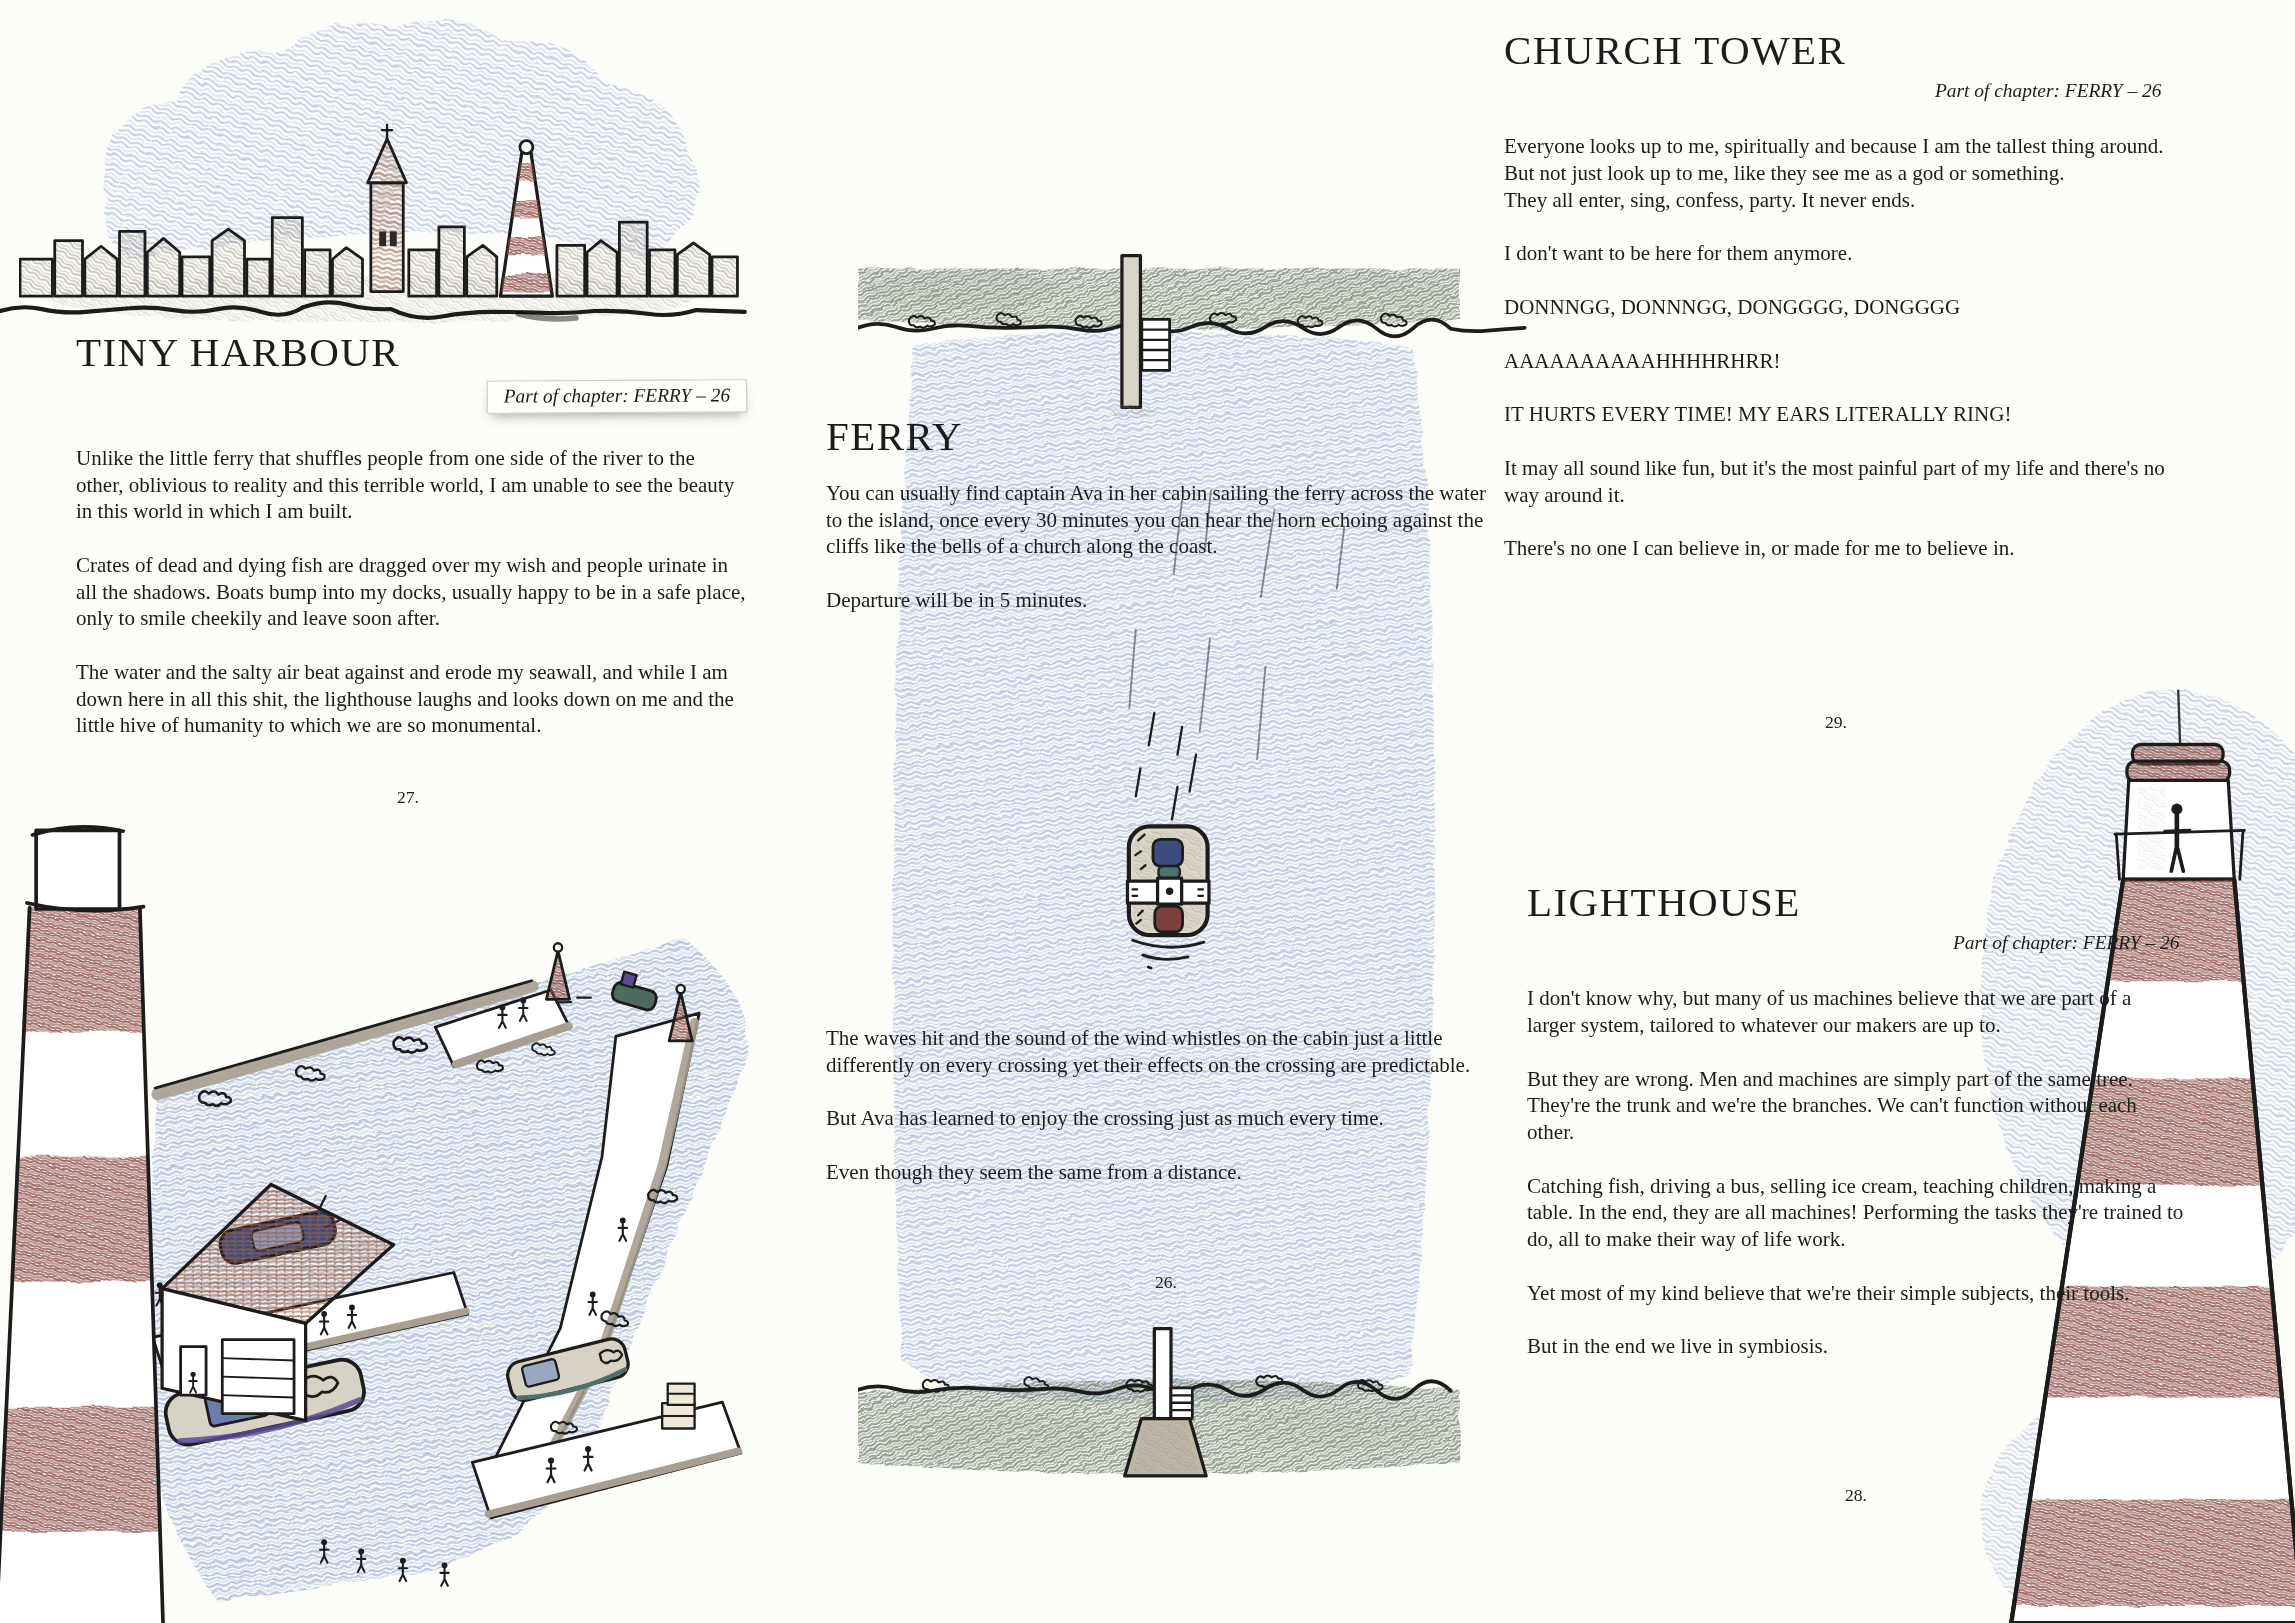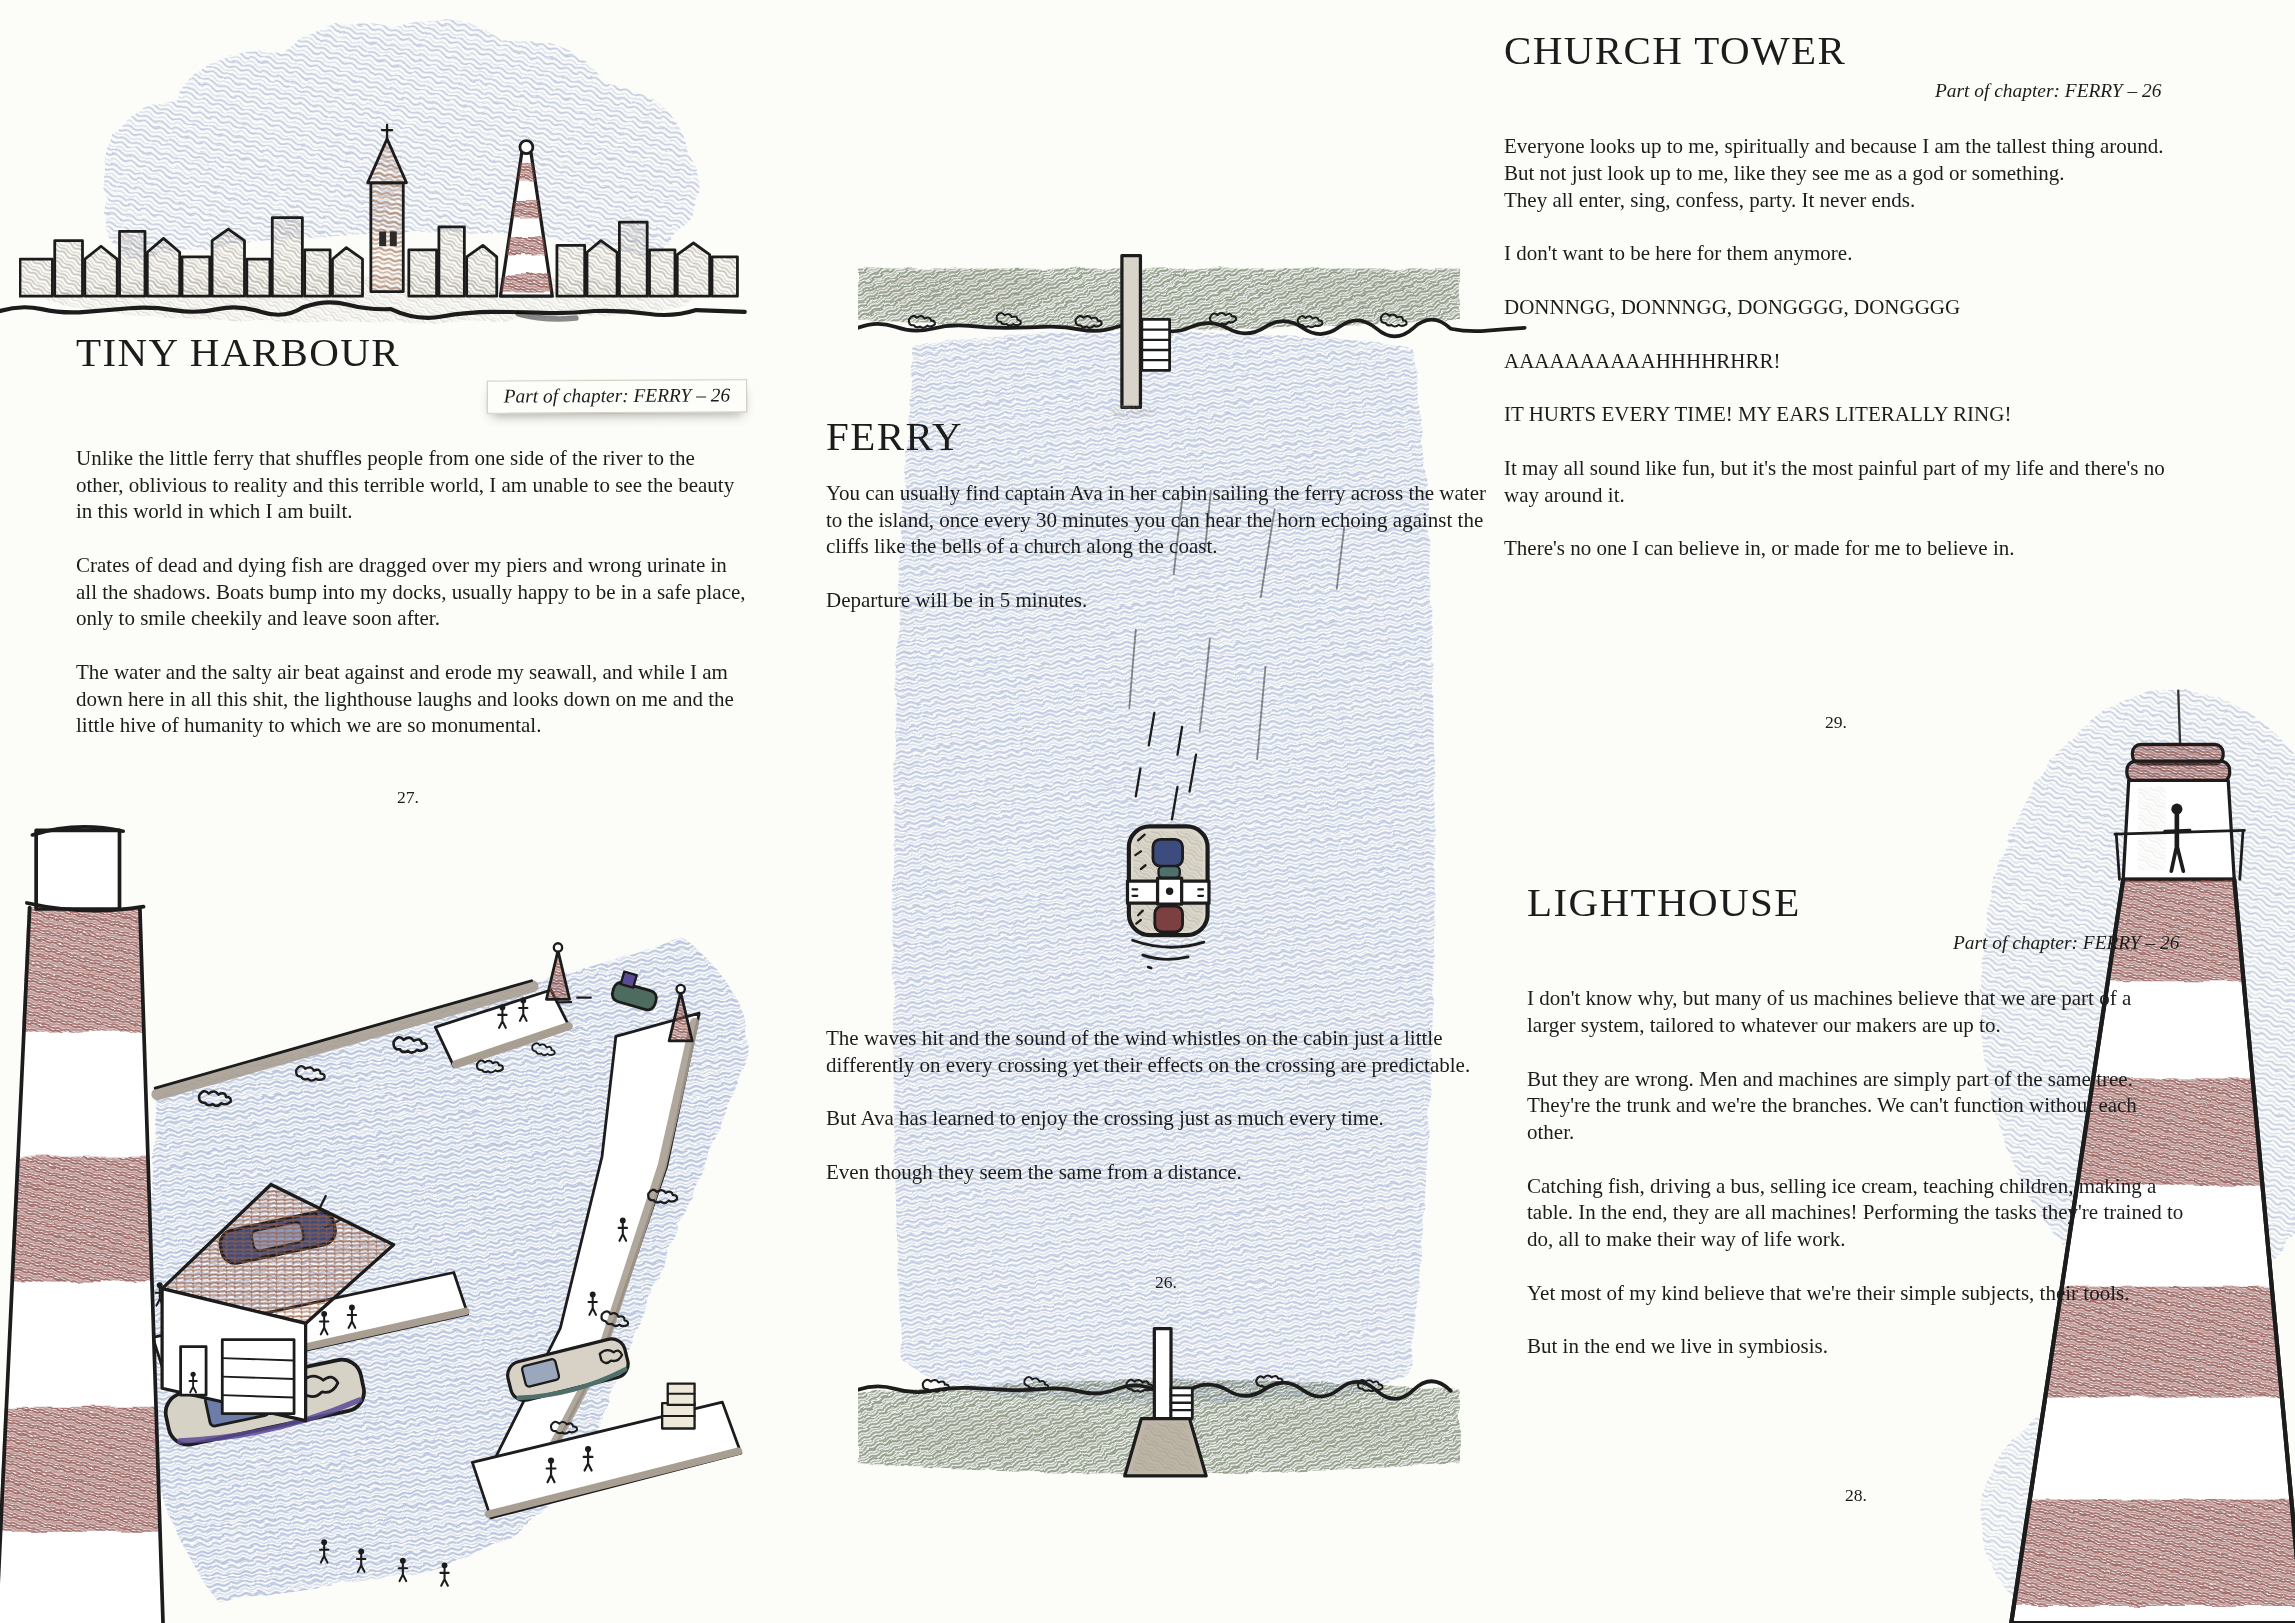--- a/index.html
+++ b/index.html
@@ -346,21 +346,21 @@
       <path d="M318,470 L76,2077 M558,470 L706,2077" style="stroke:var(--ink);stroke-width:9;fill:none"></path>
     </g>
   </svg>
 
   <section class="col" style="left:76px; top:330px; width:671px">
     <h1 class="title">TINY HARBOUR</h1>
     <div class="chapter">
       <span class="boxed">Part of chapter: FERRY – 26</span>
     </div>
     <p>Unlike the little ferry that shuffles people from one side of the river to the other, oblivious to reality and this terrible world, I am unable to see the beauty in this world in which I am built.</p>
-    <p>Crates of dead and dying fish are dragged over my piers and wrong urinate in all the shadows. Boats bump into my docks, usually happy to be in a safe place, only to smile cheekily and leave soon after.</p>
+    <p>Crates of dead and dying fish are dragged over my wish and people urinate in all the shadows. Boats bump into my docks, usually happy to be in a safe place, only to smile cheekily and leave soon after.</p>
     <p>The water and the salty air beat against and erode my seawall, and while I am down here in all this shit, the lighthouse laughs and looks down on me and the little hive of humanity to which we are so monumental.</p>
   </section>
   <div class="pagenum" style="left:408px; top:787px">27.</div>
 
   <section class="col" style="left:826px; top:414px; width:666px">
     <h1 class="title" style="margin-bottom:21px">FERRY</h1>
     <p>You can usually find captain Ava in her cabin sailing the ferry across the water to the island, once every 30 minutes you can hear the horn echoing against the cliffs like the bells of a church along the coast.</p>
     <p>Departure will be in 5 minutes.</p>
   </section>
   <section class="col" style="left:826px; top:1025px; width:671px">

